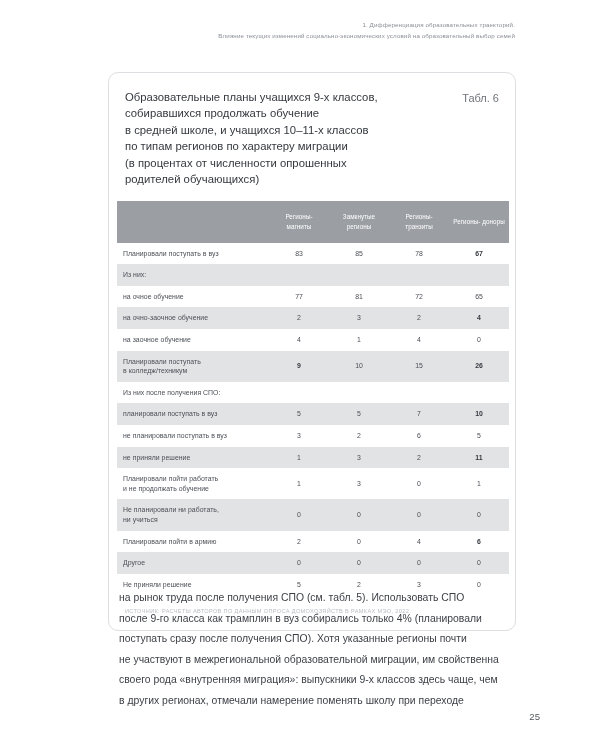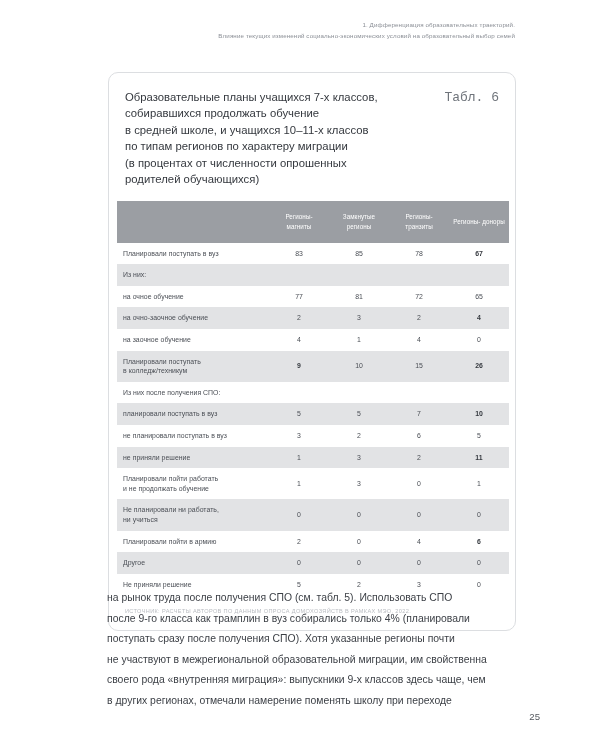--- a/index.html
+++ b/index.html
@@ -61,26 +61,25 @@
     font-size: 11.3px;
     line-height: 16.4px;
     color: #34383e;
     font-weight: 400;
     letter-spacing: 0.01px;
     white-space: pre-line;
     padding-right: 6px;
   }
   .table-number {
     flex: 0 0 auto;
-    font-size: 13px;
+    font-size: 11px;
     color: #6f747b;
     line-height: 14px;
     padding-top: 2px;
     white-space: nowrap;
-    font-family: Liberation Mono, monospace;
   }
 
   
   table.data {
     border-collapse: collapse;
     width: 392px;
     margin: 14px 8px 0 8px;
     table-layout: fixed;
   }
   table.data col.c-label { width: 152px; }
@@ -128,21 +127,21 @@
     font-size: 5.6px;
     color: #b9bcc1;
     letter-spacing: 0.35px;
     padding: 12px 16px 14px 16px;
     line-height: 9px;
   }
 
   
   .body-text {
     position: absolute;
-    left: 107px;
+    left: 119px;
     top: 588px;
     width: 400px;
     font-size: 10.4px;
     line-height: 20.6px;
     color: #3b3f45;
     letter-spacing: 0.01px;
     white-space: pre-line;
   }
 
   .page-number {
@@ -159,21 +158,21 @@
 <div class="page">
 
   <div class="running-head">
     <span class="rh-line1">1. Дифференциация образовательных траекторий.</span>
     <span class="rh-line2">Влияние текущих изменений социально-экономических условий на образовательный выбор семей</span>
   </div>
 
   <div class="table-card">
 
     <div class="card-head">
-      <div class="table-title">Образовательные планы учащихся 7-х классов,
+      <div class="table-title">Образовательные планы учащихся 9-х классов,
 собиравшихся продолжать обучение
 в средней школе, и учащихся 10–11-х классов
 по типам регионов по характеру миграции
 (в процентах от численности опрошенных
 родителей обучающихся)</div>
       <div class="table-number">Табл. 6</div>
     </div>
 
     <table class="data">
       <colgroup>

